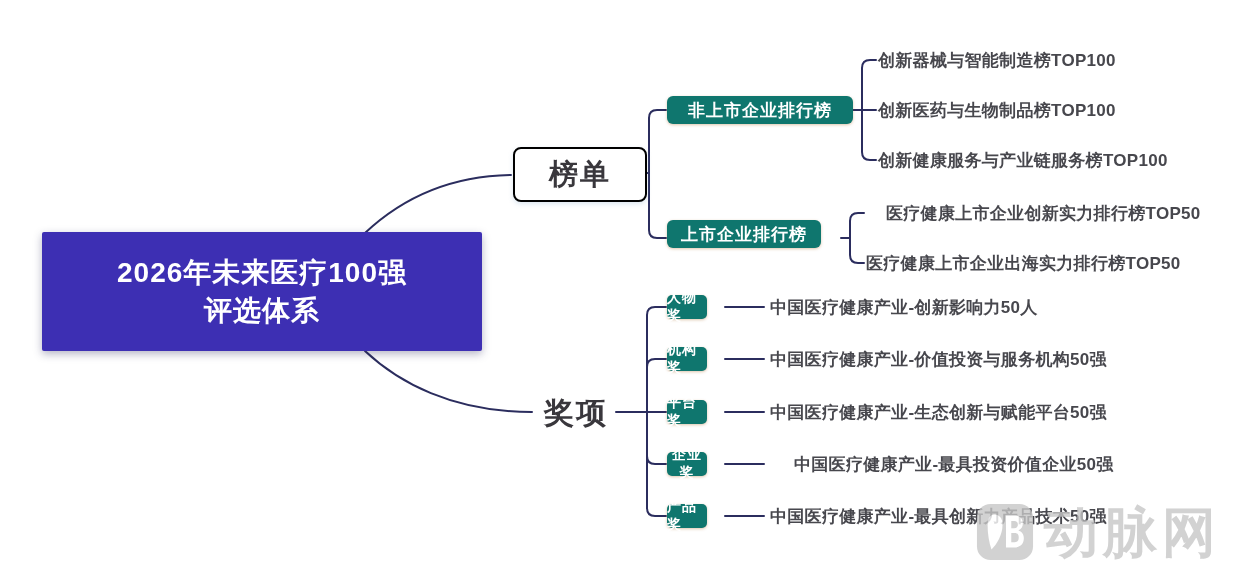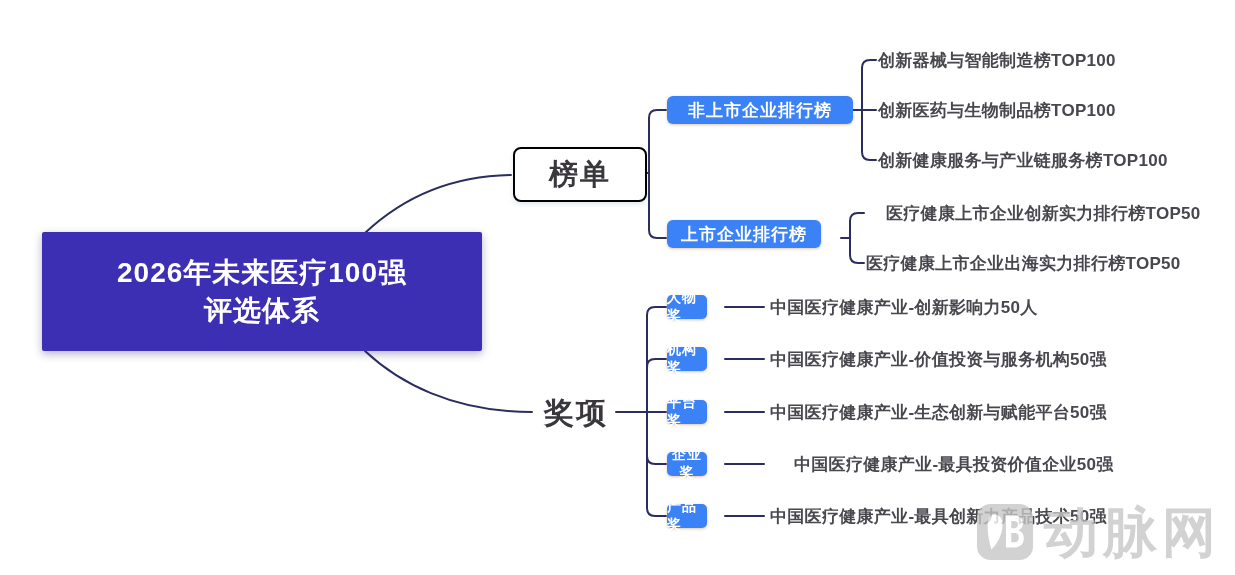--- a/index.html
+++ b/index.html
@@ -22,21 +22,21 @@
     box-shadow:0 2px 5px rgba(120,160,200,.25);
     color:#39373c;font-weight:bold;font-size:29px;letter-spacing:2px;
   }
   .award-branch-label{
     position:absolute;left:538px;top:394px;width:76px;height:38px;
     display:flex;align-items:center;justify-content:center;
     color:#39373c;font-weight:bold;font-size:30px;letter-spacing:2px;
   }
 
   .orange-node{
-    position:absolute;background:#3b82f6;border-radius:6px;
+    position:absolute;background:#0f766e;border-radius:6px;
     display:flex;align-items:center;justify-content:center;
     color:#ffffff;font-weight:bold;font-size:17px;letter-spacing:1px;
     box-shadow:0 1px 3px rgba(160,90,20,.35);
   }
   .on-unlisted{left:667px;top:96px;width:186px;height:28px;}
   .on-listed{left:667px;top:220px;width:154px;height:28px;}
   .on-award{left:667px;width:40px;height:24px;font-size:14px;border-radius:5px;}
   .on-award.a0{top:295px;} .on-award.a1{top:347px;} .on-award.a2{top:400px;}
   .on-award.a3{top:452px;text-align:center;} .on-award.a4{top:504px;}
 

